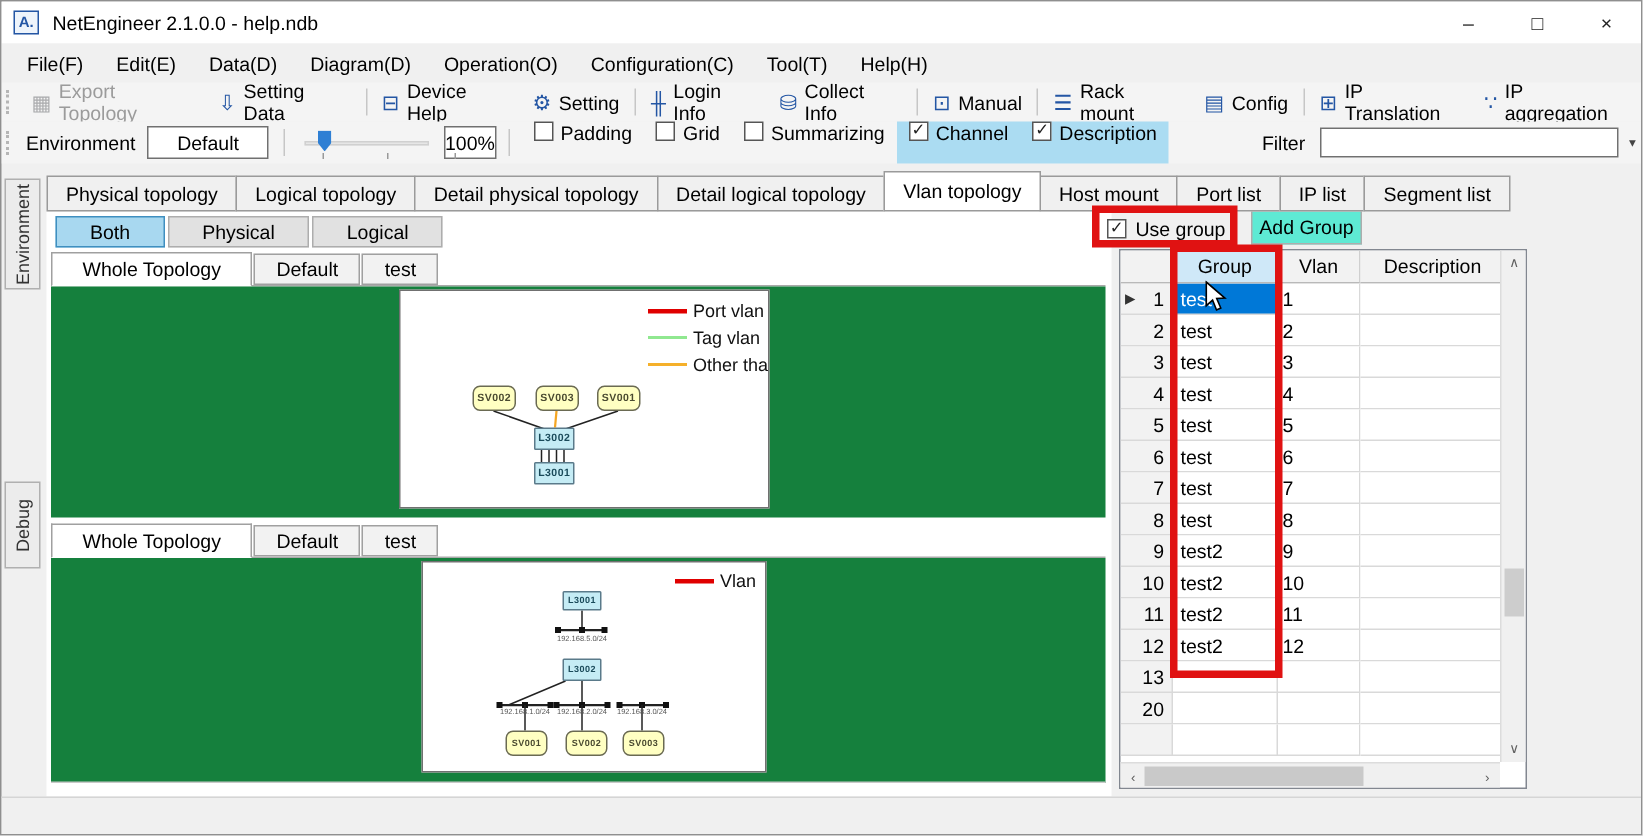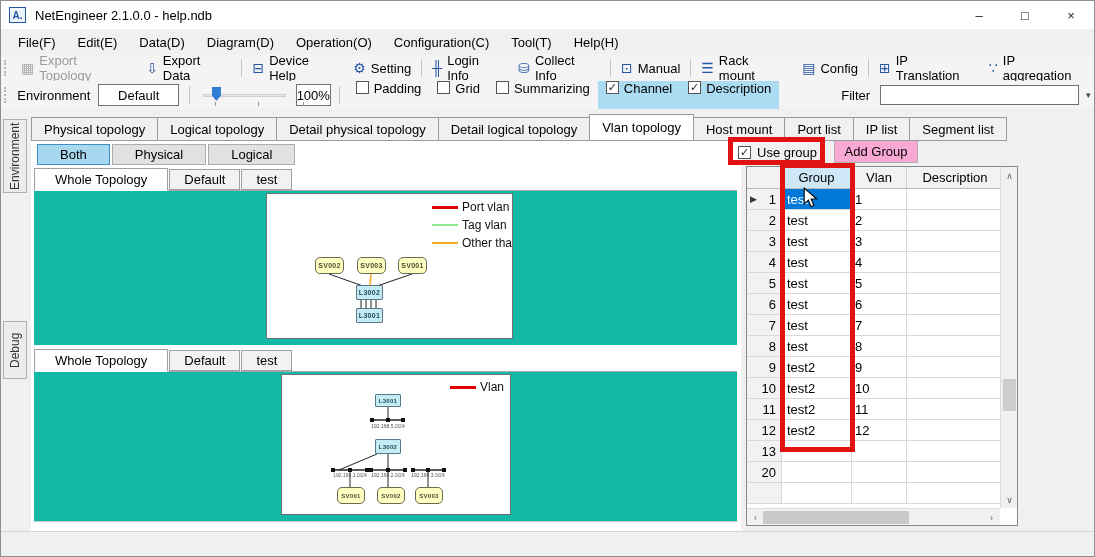--- a/index.html
+++ b/index.html
@@ -53,42 +53,42 @@
   #side-debug{top:320px;height:58px;}
   
   .left-panel{position:absolute;left:30px;top:140px;width:710px;height:390px;background:#fff;}
   .mode-row{position:absolute;left:6px;top:3px;display:flex;gap:2px;}
   .mode-btn{height:21px;padding:0 22px;background:#e1e1e1;border:1px solid #adadad;display:flex;align-items:center;}
   .mode-btn.active{background:#a8d8f0;border-color:#3f8fc0;}
   .subtabs{position:absolute;left:3px;width:703px;display:flex;align-items:flex-end;height:24px;border-bottom:1px solid #a9a9a9;}
   #subtabs1{top:26px;} #subtabs2{top:207px;}
   .subtab{height:21px;padding:0 14px;background:#f2f2f2;border:1px solid #a0a0a0;display:flex;align-items:center;margin-right:1px;}
   .subtab.active{height:23px;background:#fff;border-bottom:1px solid #fff;margin-bottom:-1px;padding:0 20px;}
-  .canvas{position:absolute;left:3px;background:#14b8a6;}
+  .canvas{position:absolute;left:3px;background:#15803d;}
   #canvas1{top:50px;width:703px;height:154px;}
   #canvas2{top:231px;width:703px;height:150px;border-bottom:1px solid #c9c9c9;}
   .diag-box{position:absolute;border:1px solid #707070;background:#fff;overflow:hidden;}
   #box1{left:232px;top:2px;width:247px;height:146px;}
   #box2{left:247px;top:2px;width:230px;height:141px;}
   .legend{position:absolute;display:flex;flex-direction:column;}
   #legend1{left:165px;top:4px;}
   #legend2{left:168px;top:3px;}
   .lg-row{display:flex;align-items:center;height:18px;gap:4px;}
   .lg-line{width:26px;flex:none;}
   .lg-label{font-size:12px;white-space:nowrap;color:#111;}
   .nodeY{position:absolute;background:#ffffc2;border:1px solid #6a6a52;border-radius:5px;
          font-size:7px;font-weight:bold;color:#4a4a30;display:flex;align-items:center;justify-content:center;letter-spacing:.3px;}
   .nodeC{position:absolute;background:#c5ecf5;border:1px solid #5a7a8a;border-radius:1px;
          font-size:7px;font-weight:bold;color:#1a4a5a;display:flex;align-items:center;justify-content:center;letter-spacing:.3px;}
   .nodeSm{font-size:6px;}
   .seg-label{position:absolute;font-size:5px;color:#555;text-align:center;white-space:nowrap;}
   .dsvg{position:absolute;left:0;top:0;}
   
   .use-group{position:absolute;left:737px;top:140px;display:flex;align-items:center;gap:6px;height:22px;}
-  .add-group{position:absolute;left:833px;top:139px;width:84px;height:23px;background:#f9a8d4;border:1px solid #adadad;
+  .add-group{position:absolute;left:833px;top:139px;width:74px;height:23px;background:#5eead4;border:1px solid #adadad;
              display:flex;align-items:center;justify-content:center;}
   
   .grid{position:absolute;left:745px;top:165px;width:272px;height:360px;background:#fff;border:1px solid #828790;}
   .ghead{display:flex;height:22px;}
   .hcell{background:#f2f2f2;border-right:1px solid #cfcfcf;border-bottom:1px solid #b9b9b9;
          display:flex;align-items:center;justify-content:center;flex:none;}
   .ghead .hcell:nth-child(2){background:#cfe8f8;}
   #gbody{overflow:hidden;height:321px;}
   .grow{display:flex;height:21px;}
   .cell{border-right:1px solid #d9d9d9;border-bottom:1px solid #d9d9d9;display:flex;align-items:center;flex:none;
@@ -138,21 +138,21 @@
     </div>
 
   <div class="toolbar1" id="toolbar1">
       <div class="grip"></div>
       <span class="tb-item disabled">
         <span class="tb-icon">▦</span>
         <span class="tb-label">Export Topology</span>
       </span>
       <span class="tb-item">
         <span class="tb-icon">⇩</span>
-        <span class="tb-label">Export Data</span>
+        <span class="tb-label">Setting Data</span>
       </span>
       <span class="tb-sep"></span>
       <span class="tb-item">
         <span class="tb-icon">⊟</span>
         <span class="tb-label">Device Help</span>
       </span>
       <span class="tb-item">
         <span class="tb-icon">⚙</span>
         <span class="tb-label">Setting</span>
       </span>

